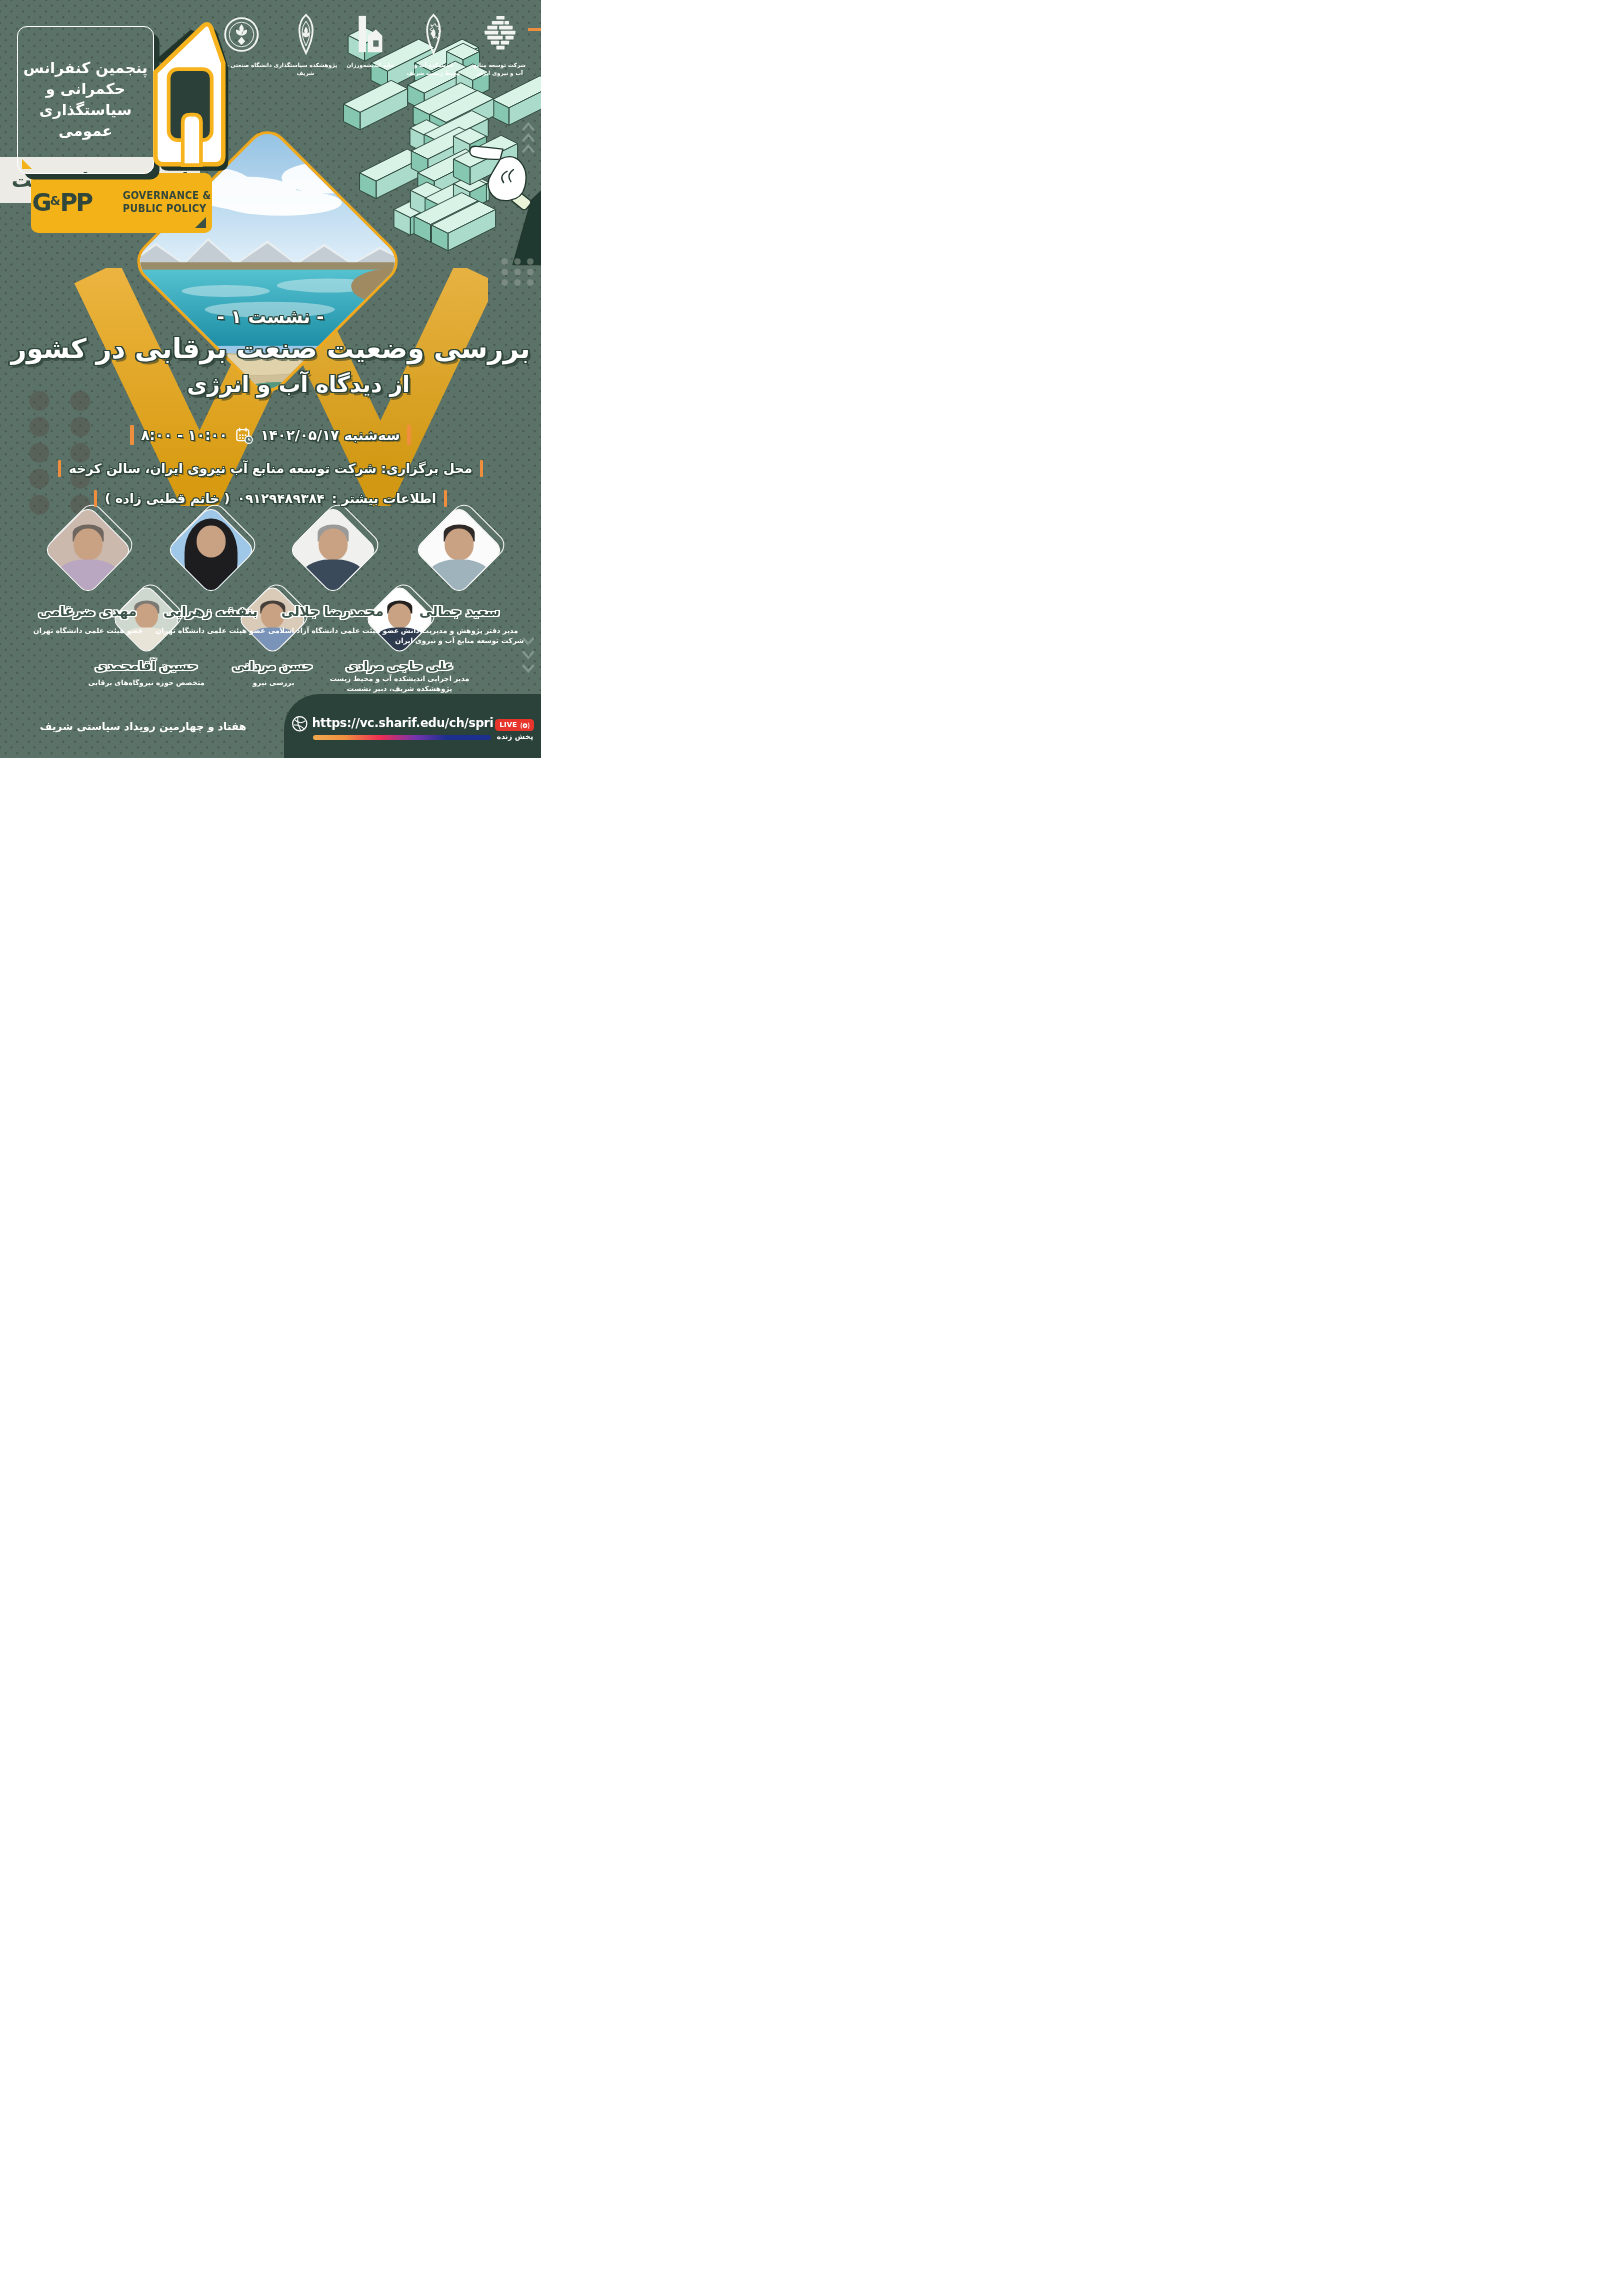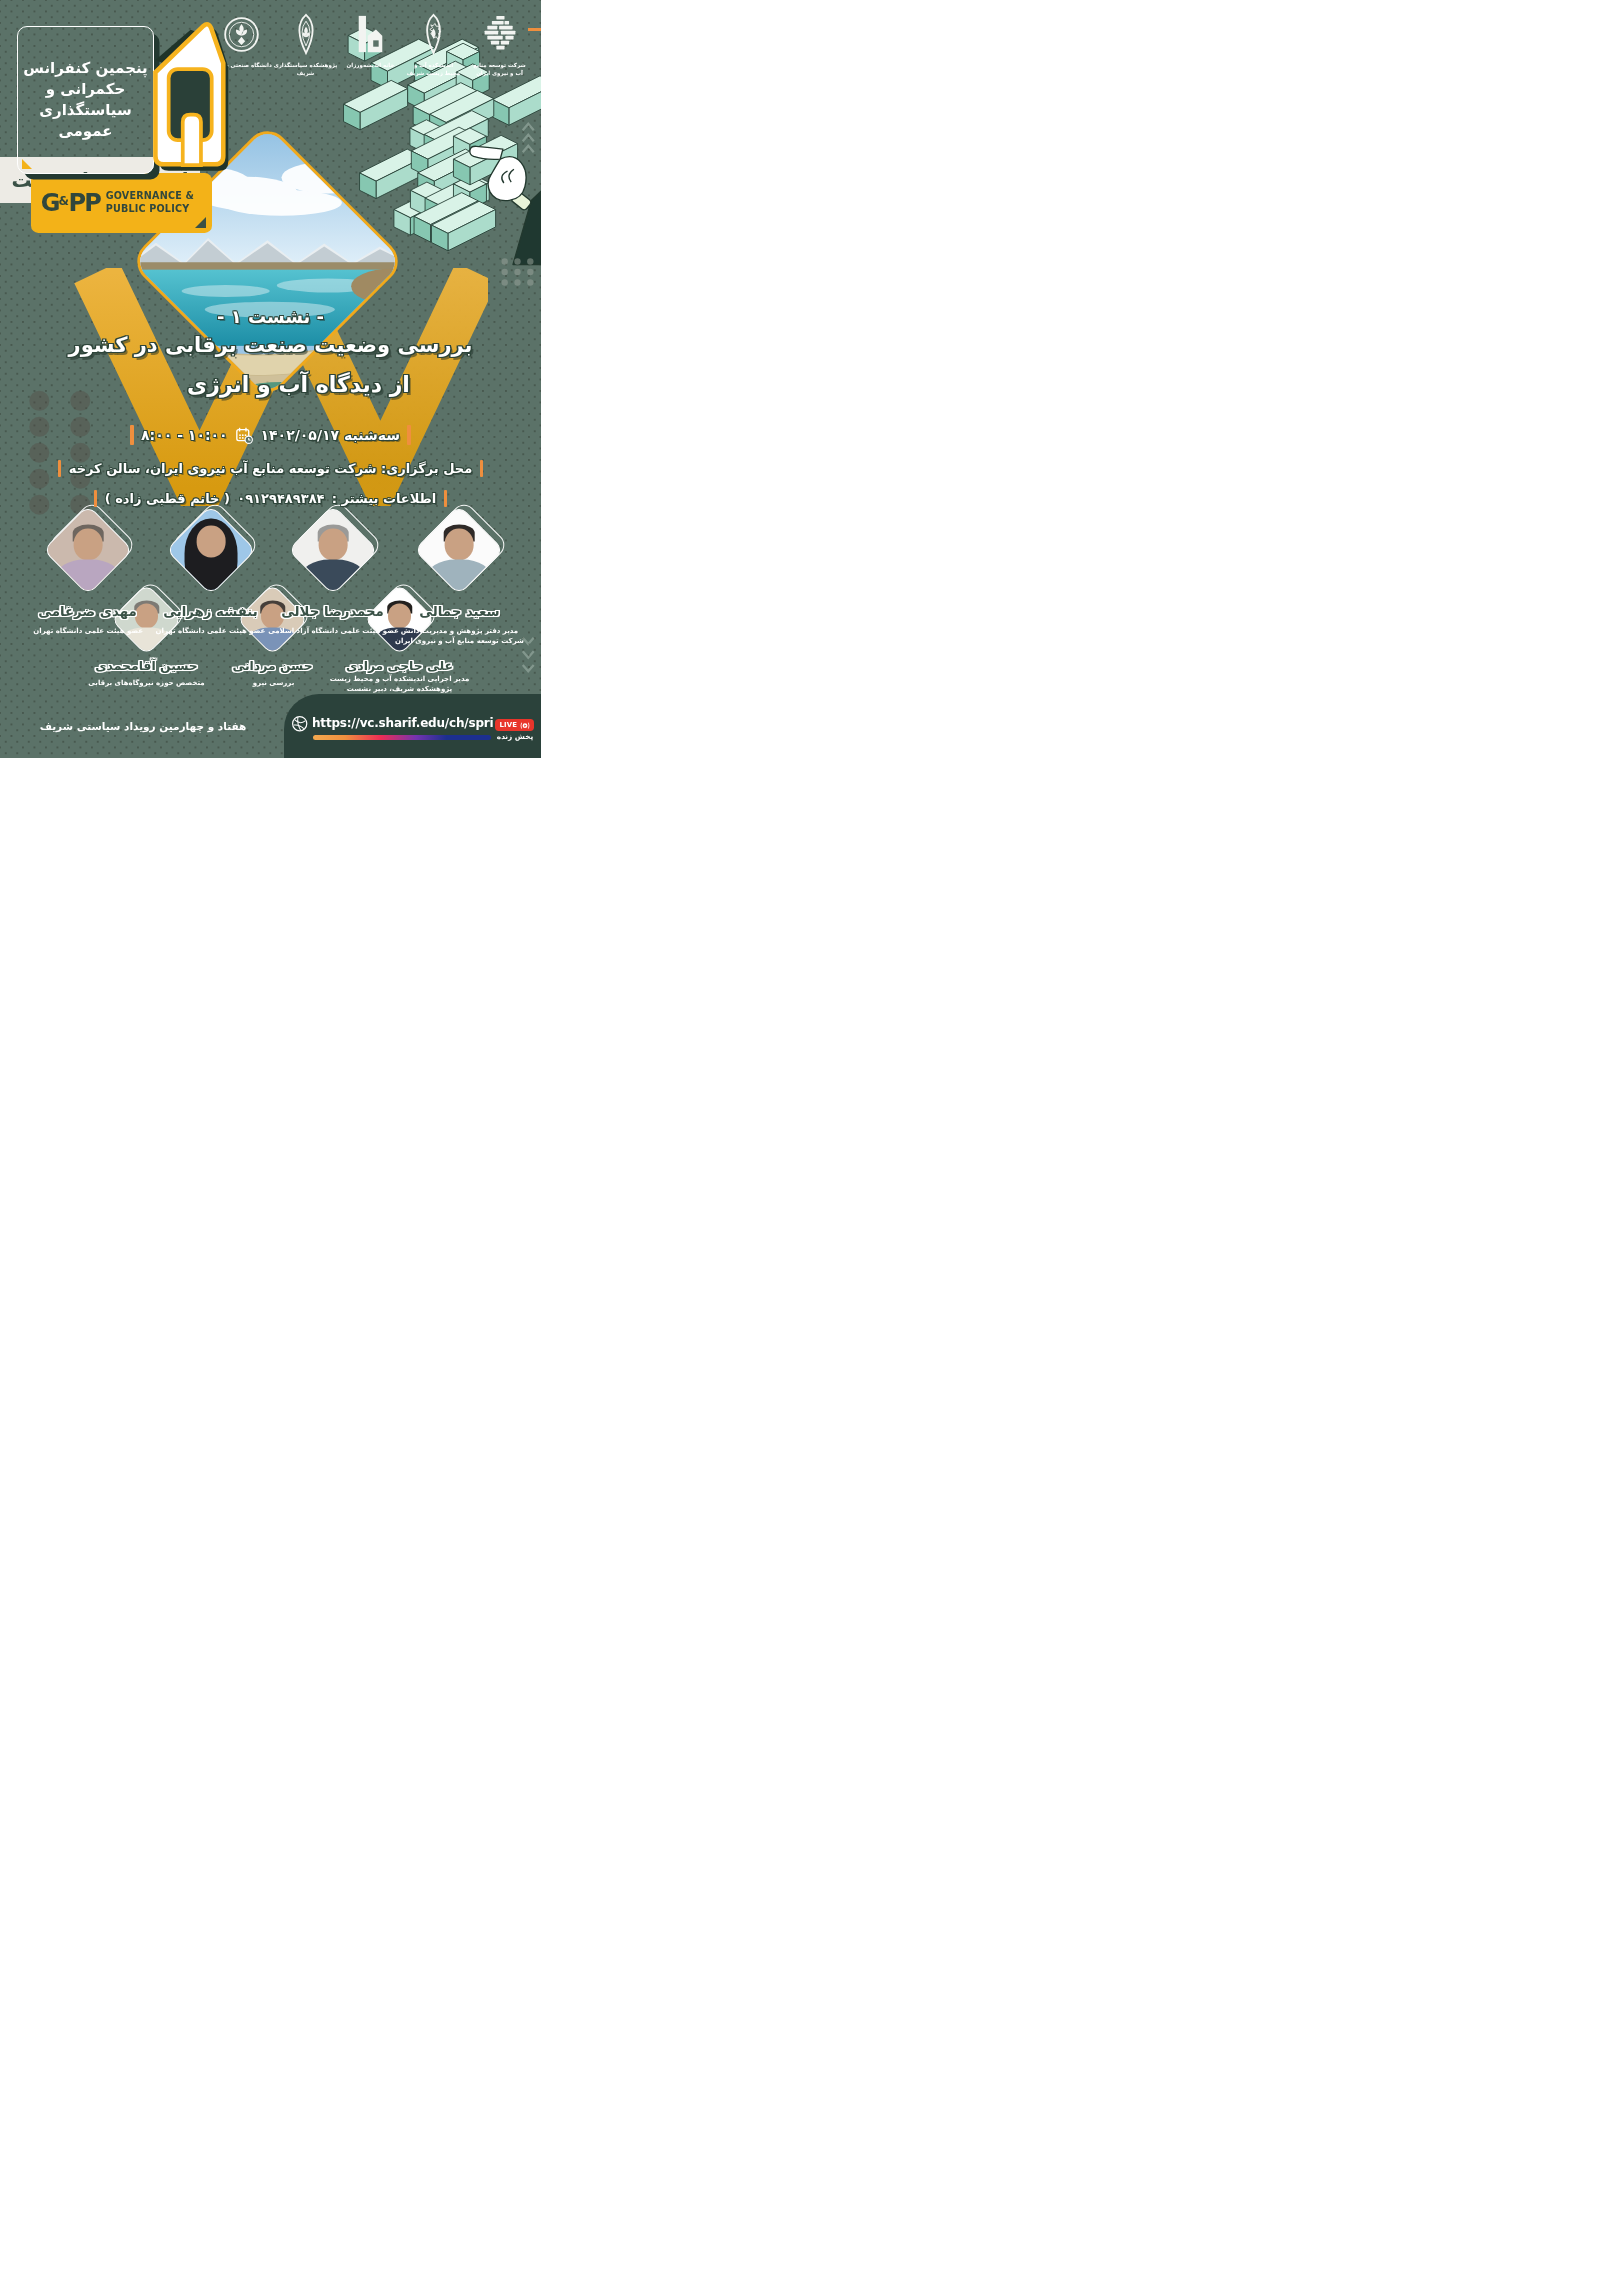--- a/index.html
+++ b/index.html
@@ -31,21 +31,21 @@
     box-shadow:6.4px 6.4px 0 -0.9px #233931;
     display:flex; flex-direction:column; justify-content:center; gap:4.6px;
     z-index:4;
   }
   .conf-badge div { font-size:15px; font-weight:800; text-align:center; color:#fff; line-height:1.1; }
   .badge-fold { left:21.5px; top:159px; width:0; height:0; border-left:10px solid var(--yellow); border-top:10px solid transparent; z-index:5; }
 
   .gpp-box {
     left:31px; top:173px; width:181px; height:60px;
     background:var(--yellow); border-radius:7.3px; z-index:3;
-    display:flex; align-items:center; justify-content:flex-end; padding:0 18px;
+    display:flex; align-items:center; justify-content:space-between; padding:0 1px;
     gap:5.5px;
   }
   .gpp-fold { right:6.4px; bottom:4.6px; width:0; height:0; border-right:11px solid #3a5045; border-top:11px solid transparent; position:absolute; }
   .gpp-glyph { font-weight:900; color:#31473c; font-size:24px; letter-spacing:-1.8px; line-height:1; white-space:nowrap; }
   .gpp-glyph .amp { font-size:12px; vertical-align:6.4px; letter-spacing:-0.5px; }
   .gpp-words { color:#31473c; font-weight:900; font-size:9.6px; line-height:1.35; letter-spacing:0.2px; white-space:nowrap; }
 
   
   .house-logo { left:143px; top:13px; width:89px; height:170px; z-index:5; }
 
@@ -80,21 +80,21 @@
   .dam-d {
     left:169px; top:163px; width:197px; height:197px;
     transform:rotate(45deg);
     border:3.2px solid #f0a91c; border-radius:22px;
     overflow:hidden; z-index:2; background:#9cc6e6;
   }
   .dam-in { position:absolute; left:50%; top:50%; width:146%; height:146%; transform:translate(-50%,-50%) rotate(-45deg); }
 
   
   .sess-label { left:0; width:541px; top:306px; font-size:18px; font-weight:900; z-index:5; direction:rtl; }
-  .title1 { left:0; width:541px; top:333px; font-size:21px; font-weight:900; z-index:5; direction:rtl; }
+  .title1 { left:0; width:541px; top:333px; font-size:27px; font-weight:900; z-index:5; direction:rtl; }
   .title2 { left:0; width:541px; top:372px; font-size:22px; font-weight:900; z-index:5; direction:rtl;margin-left:28px; }
 
   .inforow { left:0; width:541px; display:flex; direction:rtl; align-items:center; justify-content:center; gap:7.3px; z-index:5; }
   .obar { width:3.7px; height:20px; background:var(--orange); border-radius:0.9px; flex:0 0 auto; }
   .obar.sm { height:17.4px; }
   .dt-txt { font-size:14px; font-weight:900; }
   .vn-txt { font-size:13px; font-weight:900; }
 
   
   .pd { position:absolute; transform:rotate(45deg); border:1.4px solid #fff; border-radius:10px; overflow:hidden; z-index:3; background:#dcdcdc; }

